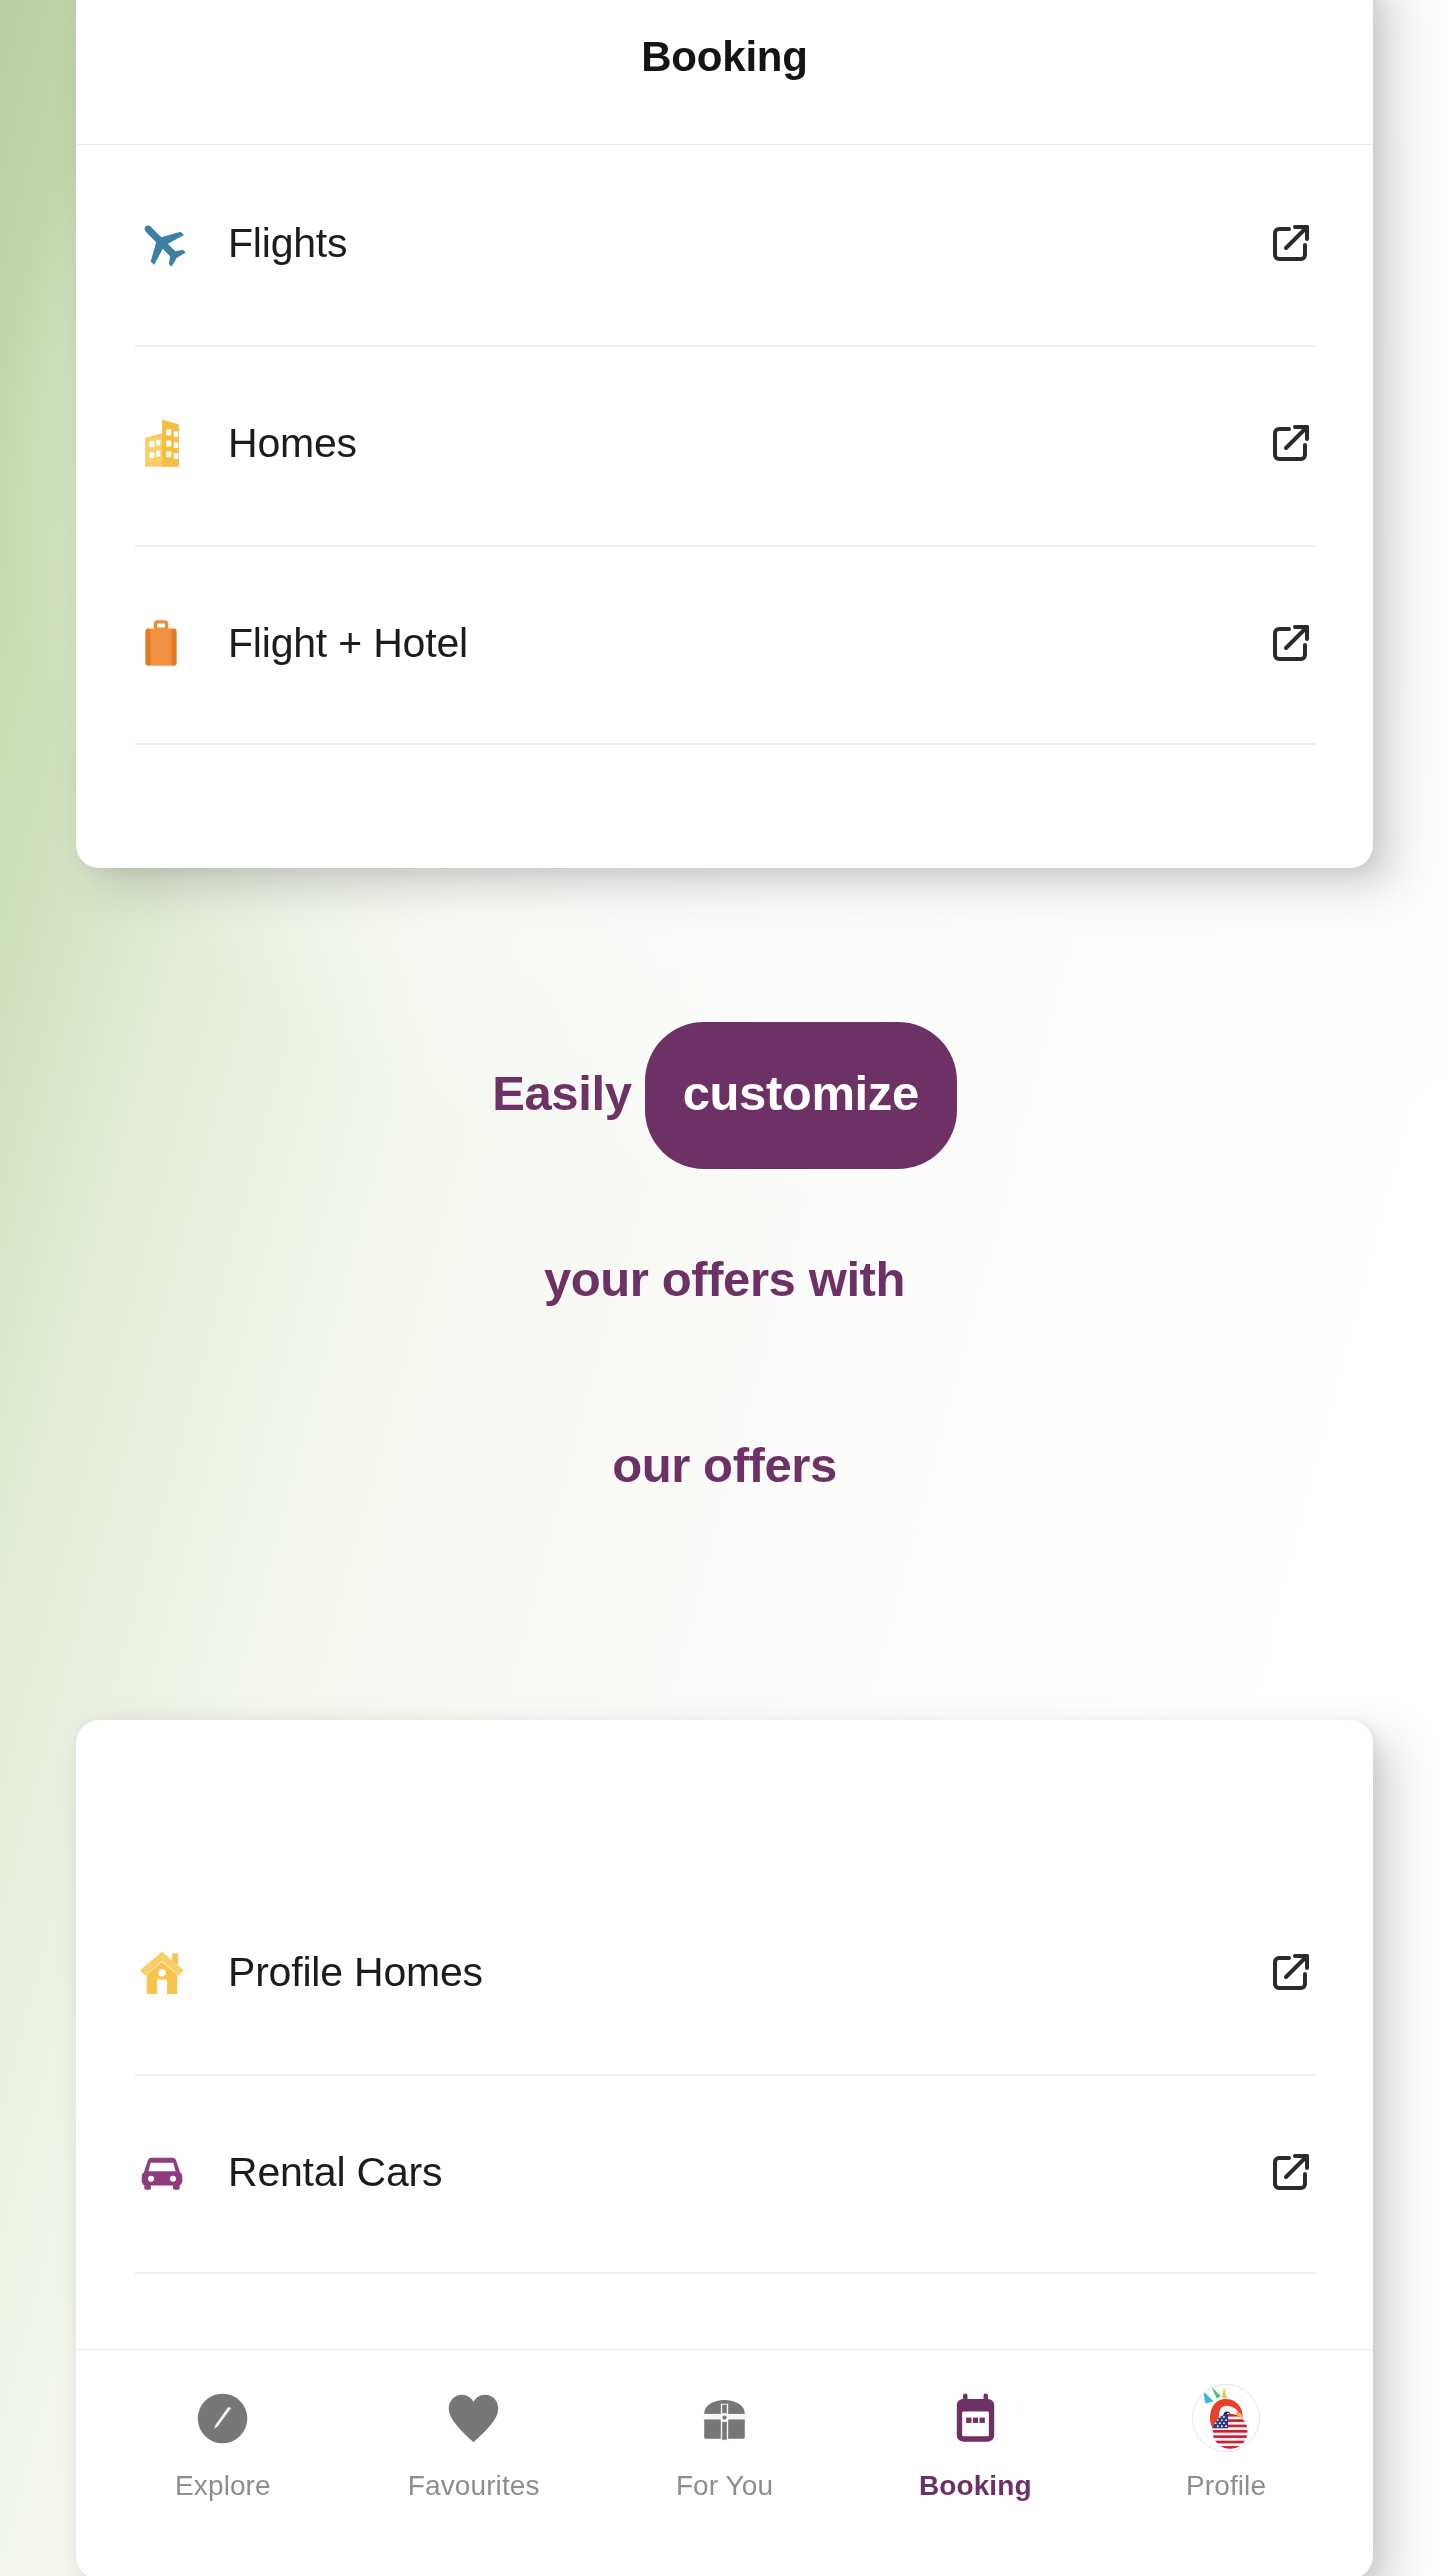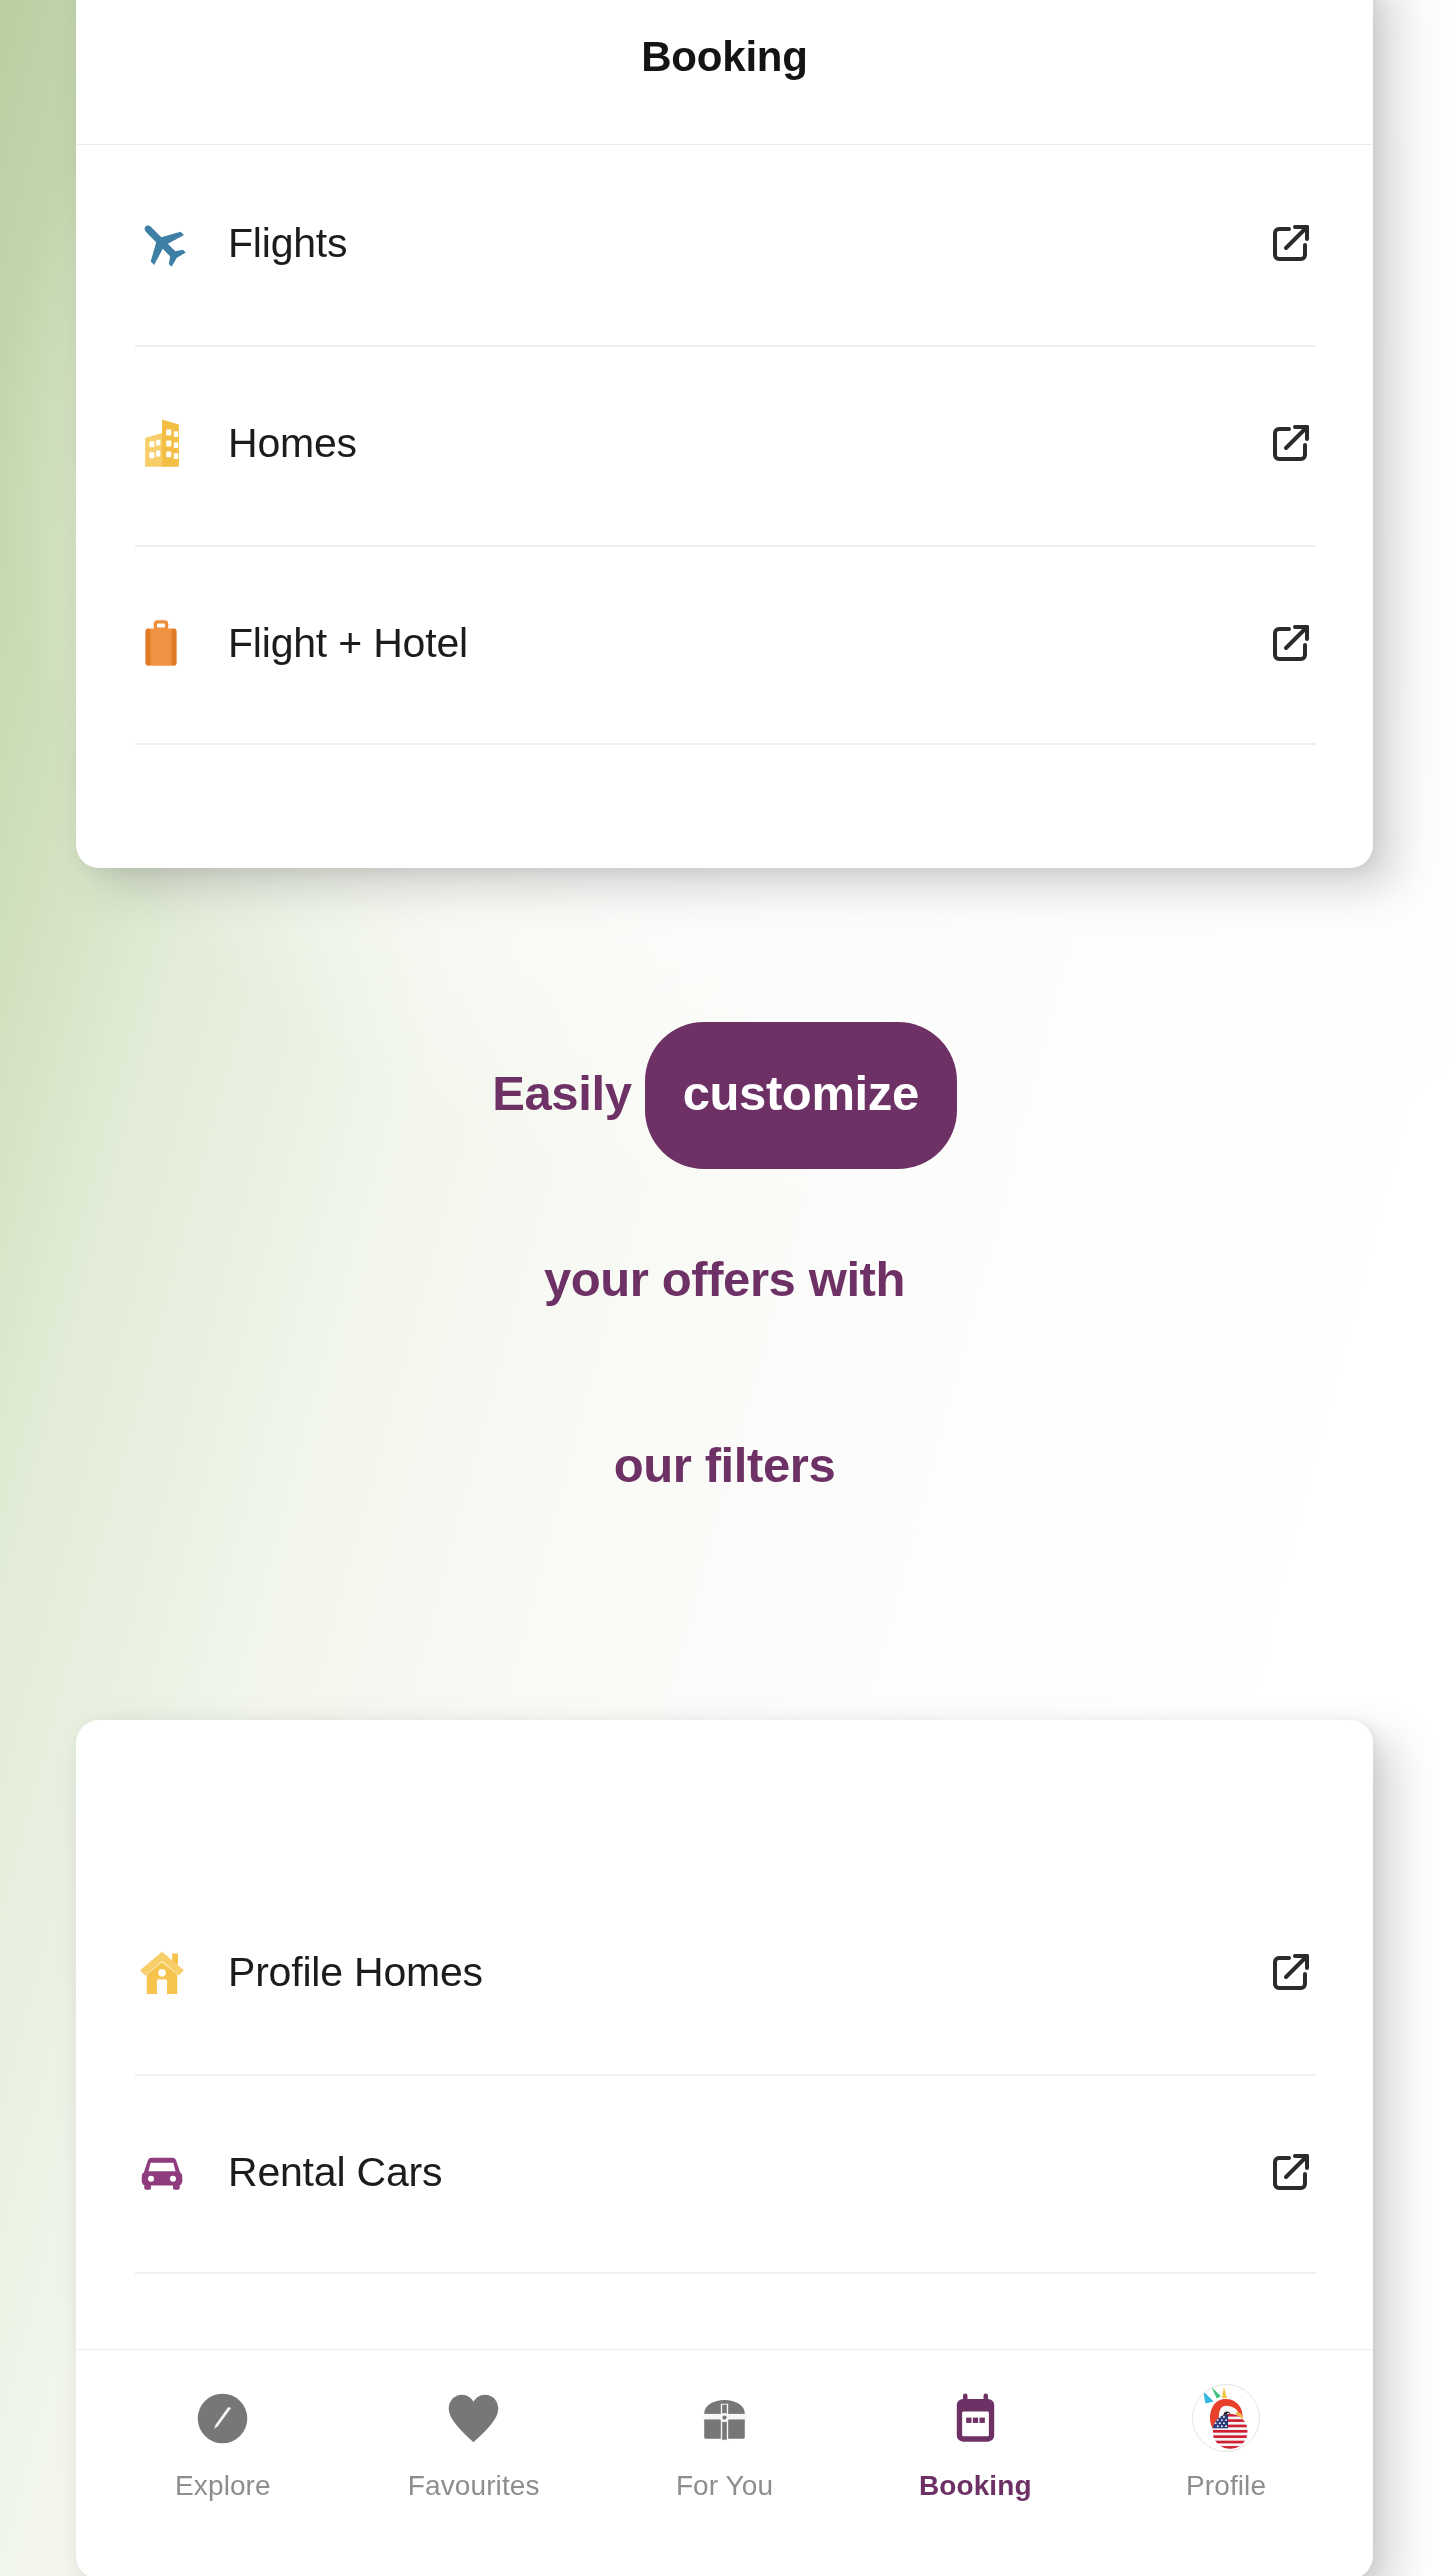--- a/index.html
+++ b/index.html
@@ -248,21 +248,21 @@
           <line x1="9.5" y1="14.5" x2="20" y2="4"></line>
         </svg>
       </div>
     </div>
 
   </div>
 
   <div class="headline">
     <span class="line"><span>Easily</span> <span class="pill">customize</span></span>
     <span class="line">your offers with</span>
-    <span class="line">our filters</span>
+    <span class="line">our offers</span>
   </div>
 
   <div class="card card-bottom">
 
     <div style="height:154px"></div>
 
     <div class="row">
       <div class="icon-slot">
         <svg width="54" height="54" viewBox="0 0 64 64">
           <path d="M44 10h7v13h-7z" fill="#F6C34C"></path>

